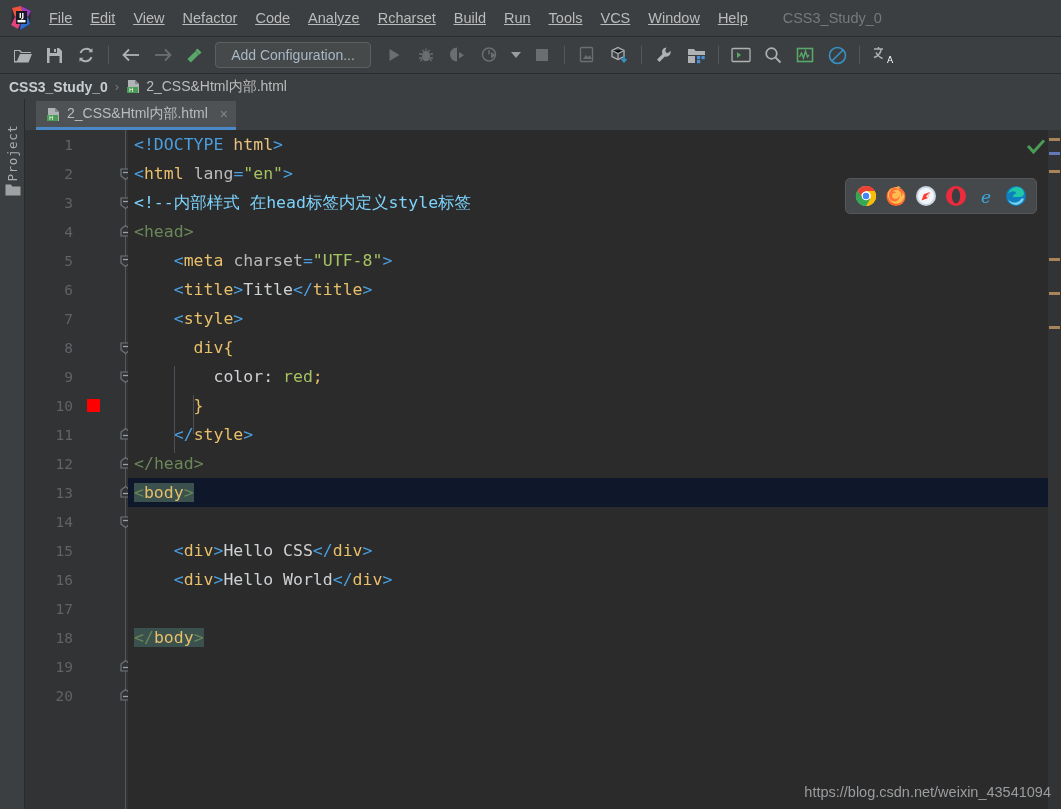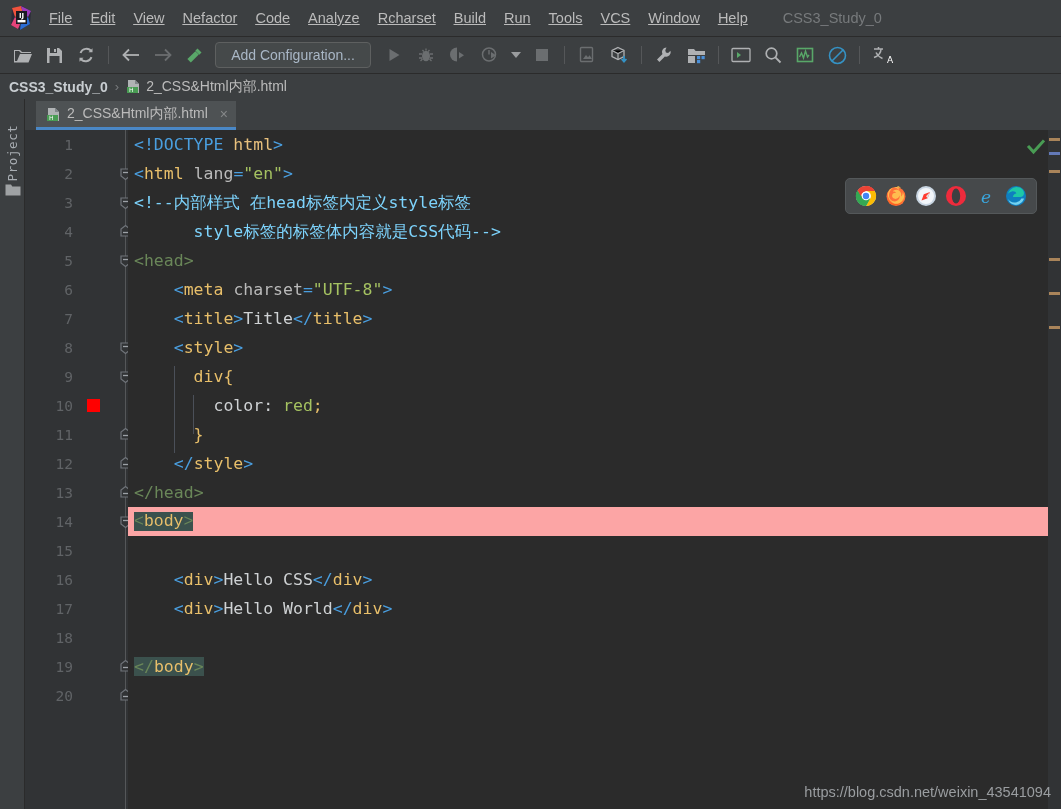--- a/index.html
+++ b/index.html
@@ -98,21 +98,21 @@
   .bp { position: absolute; left: 62px; width: 13px; height: 13px; background: #ff0000; }
   .foldrail { position: absolute; left: 100px; top: 0; bottom: 0; width: 1px; background: #555759; }
   .foldmark { position: absolute; left: 93px; width: 15px; height: 15px; }
 
   
   .codepane { flex: 1 1 auto; position: relative; min-width: 0; overflow: hidden; background: #2b2b2b; }
   .cline {
     height: 29px; line-height: 29px; white-space: pre; position: relative;
     font-family: "DejaVu Sans Mono", monospace; font-size: 16.5px; padding-left: 6px;
   }
-  .cline.caret { background: #fca5a5; font-family: Liberation Mono, monospace; }
+  .cline.caret { background: #0f172a; }
   .indent-guide { position: absolute; width: 1px; background: #4b5059; }
 
   
   .t-brk   { color: #4a9fe0; }
   .t-tag   { color: #e8bf6a; }
   .t-attr  { color: #bababa; }
   .t-val   { color: #a5c261; }
   .t-txt   { color: #a9b7c6; }
   .t-com   { color: #7dd3fc; }
   .t-doctn { color: #e8c07d; }
@@ -484,21 +484,20 @@
               <span class="foldmark" style="top: 7px;"><svg width="15" height="15" viewBox="0 0 15 15">
                   <path d="M3 12V5l4.5-3.5L12 5v7z" fill="#313335" stroke="#70747a" stroke-width="1.2"></path>
                   <path d="M5 8.5h5" stroke="#9da1a6" stroke-width="1.3"></path>
                 </svg></span>
             </div>
           </div>
         <div class="codepane" id="codepane">
             <div class="cline"><span class="t-brk">&lt;!DOCTYPE</span><span class="t-txt"> </span><span class="t-doctn">html</span><span class="t-brk">&gt;</span></div>
             <div class="cline"><span class="t-brk">&lt;</span><span class="t-tag">html</span><span class="t-txt"> </span><span class="t-attr">lang</span><span class="t-brk">=</span><span class="t-val">"en"</span><span class="t-brk">&gt;</span></div>
             <div class="cline"><span class="t-com">&lt;!--内部样式 在head标签内定义style标签</span></div>
-            <div class="cline"><span>      </span><span class="t-com">style标签的标签体内容就是CSS代码--&gt;</span></div>
             <div class="cline"><span class="t-green">&lt;</span><span class="t-green">head</span><span class="t-green">&gt;</span></div>
             <div class="cline"><span>    </span><span class="t-brk">&lt;</span><span class="t-tag">meta</span><span class="t-txt"> </span><span class="t-attr">charset</span><span class="t-brk">=</span><span class="t-val">"UTF-8"</span><span class="t-brk">&gt;</span></div>
             <div class="cline"><span>    </span><span class="t-brk">&lt;</span><span class="t-tag">title</span><span class="t-brk">&gt;</span><span class="t-white">Title</span><span class="t-brk">&lt;/</span><span class="t-tag">title</span><span class="t-brk">&gt;</span></div>
             <div class="cline"><span>    </span><span class="t-brk">&lt;</span><span class="t-tag">style</span><span class="t-brk">&gt;</span></div>
             <div class="cline"><span>      </span><span class="t-css-sel">div</span><span class="t-css-brace">{</span></div>
             <div class="cline"><span>        </span><span class="t-white">color</span><span class="t-white">: </span><span class="t-val">red</span><span class="t-css-brace">;</span></div>
             <div class="cline"><span>      </span><span class="t-css-brace">}</span></div>
             <div class="cline"><span>    </span><span class="t-brk">&lt;/</span><span class="t-tag">style</span><span class="t-brk">&gt;</span></div>
             <div class="cline"><span class="t-green">&lt;/</span><span class="t-green">head</span><span class="t-green">&gt;</span></div>
             <div class="cline caret"><span class="t-green hl-tag">&lt;</span><span class="t-tag hl-tag">body</span><span class="t-green hl-tag">&gt;</span></div>

